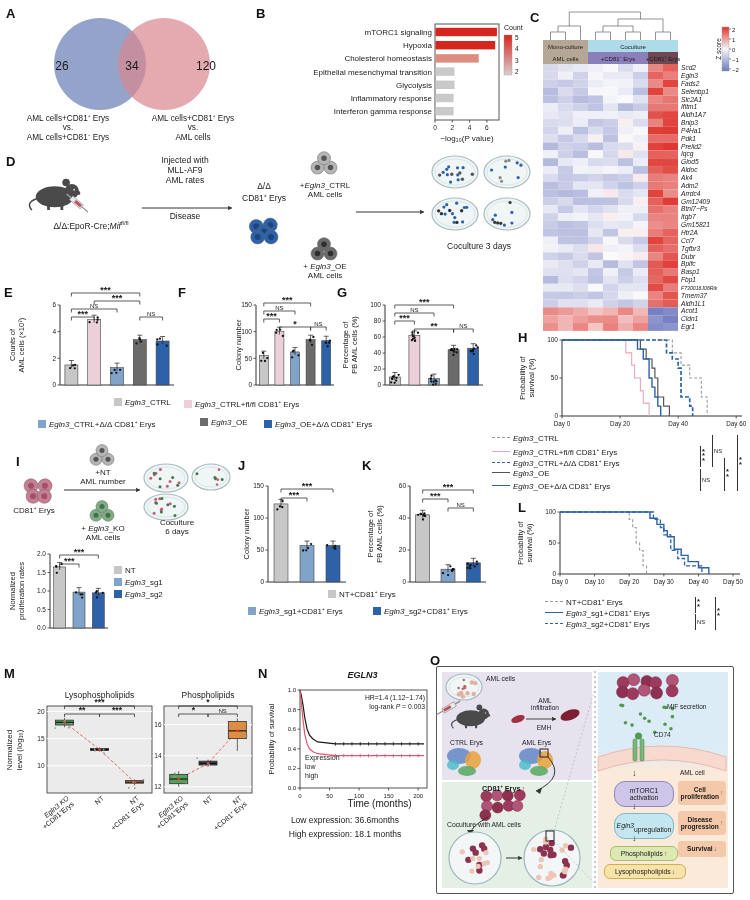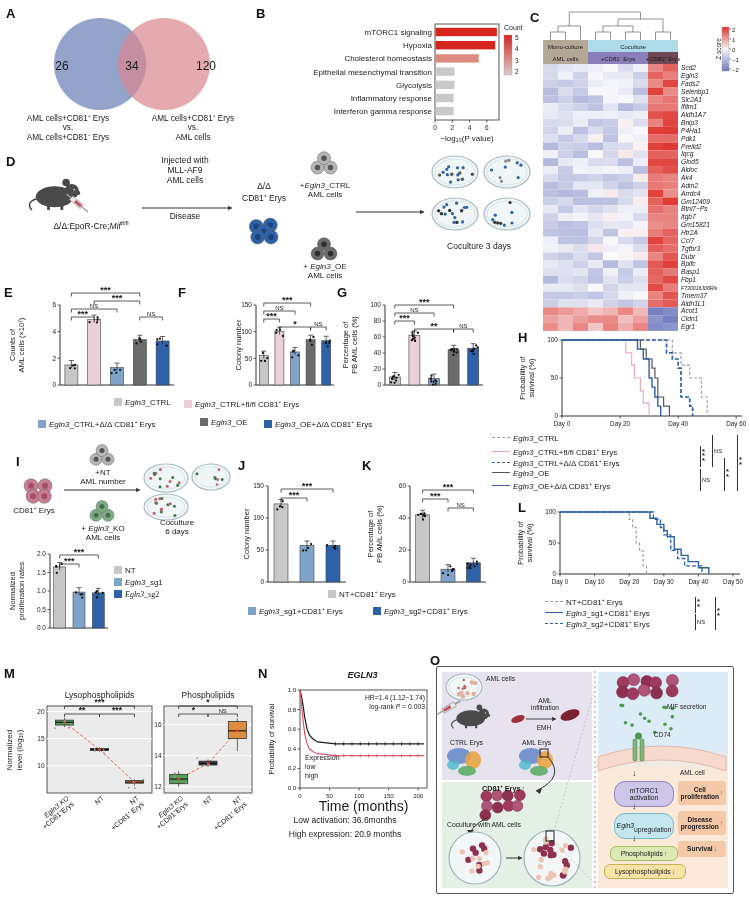--- a/index.html
+++ b/index.html
@@ -585,21 +585,21 @@
         <circle cx="509.9127465930057" cy="75.01756521144466" r="1.6" fill="#2d62a8"></circle>
         <circle cx="502.41067751288324" cy="77.03227615615025" r="1.6" fill="#2d62a8"></circle>
         <circle cx="492.768700276702" cy="74.33812709766859" r="1.6" fill="#333"></circle>
         <circle cx="508.0488898766327" cy="54.48640813202353" r="1.6" fill="#333"></circle>
         <circle cx="495.6356554966363" cy="74.902078535215" r="1.6" fill="#333"></circle>
         <circle cx="498.7056456368718" cy="75.30376306988731" r="1.6" fill="#333"></circle>
       </svg>
     <div class="t ctr" style="left:0;top:72px;width:178px;font-size:8.5px"><span>Δ/Δ:EpoR-Cre;</span><i>Mif</i><sup style="font-size:6px">fl/fl</sup></div>
     <div class="t pre ctr" style="left:133px;top:8px;width:100px;font-size:8.5px">Injected with
 MLL-AF9
-AML cells</div>
+AML rates</div>
     <div class="t ctr" style="left:150px;top:64px;width:66px;font-size:8.5px">Disease</div>
     <div class="t ctr" style="left:232px;top:34px;width:60px;font-size:8.5px">Δ/Δ</div>
     <div class="t ctr" style="left:226px;top:46px;width:72px;font-size:8.5px">CD81⁺ Erys</div>
     <div class="t pre ctr fmt" style="left:278px;top:33px;width:90px;font-size:8px">+<i>Egln3</i>_CTRL
 AML cells</div>
     <div class="t pre ctr fmt" style="left:278px;top:114px;width:90px;font-size:8px">+ <i>Egln3</i>_OE
 AML cells</div>
     <div class="t ctr" style="left:424px;top:94px;width:106px;font-size:8.5px">Coculture 3 days</div>
   </section>
 
@@ -991,21 +991,21 @@
     <div class="t ctr" style="left:0;top:64px;width:64px;font-size:8px">CD81⁺ Erys</div>
     <div class="t pre ctr" style="left:66px;top:26px;width:70px;font-size:8px">+NT
 AML number</div>
     <div class="t pre ctr fmt" style="left:58px;top:82px;width:86px;font-size:8px">+ <i>Egln3</i>_KO
 AML cells</div>
     <div class="t pre ctr" style="left:140px;top:76px;width:70px;font-size:8px">Coculture
 6 days</div>
     <div id="iLegend">
         <div class="legrow fmt" style="left: 112px; top: 124px;"><span class="sw" style="background:#c7c7c7"></span>NT</div>
         <div class="legrow fmt" style="left: 112px; top: 136px;"><span class="sw" style="background:#7fa3c9"></span><i>Egln3</i>_sg1</div>
-        <div class="legrow fmt" style="left: 112px; top: 148px; font-family: Liberation Serif, serif;"><span class="sw" style="background:#2d62a8"></span><i>Egln3</i>_sg2</div>
+        <div class="legrow fmt" style="left: 112px; top: 148px;"><span class="sw" style="background:#2d62a8"></span><i>Egln3</i>_sg2</div>
       </div>
   </section>
 
   <section class="panel" style="left:228px;top:442px;width:136px;height:200px">
     <div class="plabel" style="left:10px;top:16px">J</div>
     <svg id="svgJ" width="136" height="200">
         <path d="M40 44 L40 140 L118 140" fill="none" stroke="#333" stroke-width="1"></path>
         <line x1="37.5" x2="40" y1="140" y2="140" stroke="#333" stroke-width="0.8"></line>
         <text x="36" y="142.2" font-size="6.5" text-anchor="end">0</text>
         <line x1="37.5" x2="40" y1="108" y2="108" stroke="#333" stroke-width="0.8"></line>
@@ -1302,23 +1302,23 @@
         <line x1="138.33023255813953" x2="138.33023255813953" y1="115.86" y2="119.46" stroke="#e0566e" stroke-width="0.8"></line>
         <line x1="146.60000000000002" x2="146.60000000000002" y1="115.86" y2="119.46" stroke="#e0566e" stroke-width="0.8"></line>
         <line x1="154.86976744186046" x2="154.86976744186046" y1="115.86" y2="119.46" stroke="#e0566e" stroke-width="0.8"></line>
         <line x1="163.13953488372093" x2="163.13953488372093" y1="115.86" y2="119.46" stroke="#e0566e" stroke-width="0.8"></line>
       </svg>
     <div class="t fmt" style="left:52px;top:56px;width:118px;font-size:6.8px;text-align:right">HR=1.4 (1.12−1.74)</div>
     <div class="t fmt" style="left:52px;top:65px;width:118px;font-size:6.8px;text-align:right">log-rank <i>P</i> = 0.003</div>
     <div class="t" style="left:50px;top:116px;font-size:7px">Expression</div>
     <div class="t" style="left:50px;top:125px;font-size:7px"><span class="ln" style="border-top:1.4px solid #1a1a1a;width:12px"></span><span>low</span></div>
     <div class="t" style="left:50px;top:134px;font-size:7px"><span class="ln" style="border-top:1.4px solid #e0566e;width:12px"></span><span>high</span></div>
-    <div class="t ctr" style="left:40px;top:160px;width:137px;font-size:14px">Time (months)</div>
-    <div class="t ctr" style="left:0;top:178px;width:180px;font-size:8.5px">Low activation: 36.6months</div>
-    <div class="t ctr" style="left:0;top:192px;width:180px;font-size:8.5px">High expression: 20.9 months</div>
+    <div class="t ctr" style="left:56px;top:160px;width:137px;font-size:10px">Time (months)</div>
+    <div class="t ctr" style="left:0;top:178px;width:180px;font-size:8.5px">Low expression: 36.6months</div>
+    <div class="t ctr" style="left:0;top:192px;width:180px;font-size:8.5px">High expression: 18.1 months</div>
   </section>
 
   <section class="panel" style="left:430px;top:645px;width:320px;height:255px">
     <div class="plabel" style="left:0;top:8px">O</div>
     <div style="position:absolute;left:6px;top:21px;width:296px;height:226px;border:1.5px solid #555;border-radius:2px"></div>
     <div style="position:absolute;left:12px;top:27px;width:150px;height:108px;background:#e6e3ef"></div>
     <div style="position:absolute;left:12px;top:137px;width:150px;height:106px;background:#e4f0e6"></div>
     <div style="position:absolute;left:168px;top:27px;width:130px;height:216px;background:linear-gradient(180deg,#dcecf7 0%,#dcecf7 36%,#fbe9da 46%,#fbe9da 100%)"></div>
     <svg id="svgO" width="320" height="255">
         <ellipse cx="34" cy="42" rx="18" ry="13" fill="#f0f5f6" stroke="#a8bcc2" stroke-width="1.2"></ellipse>

